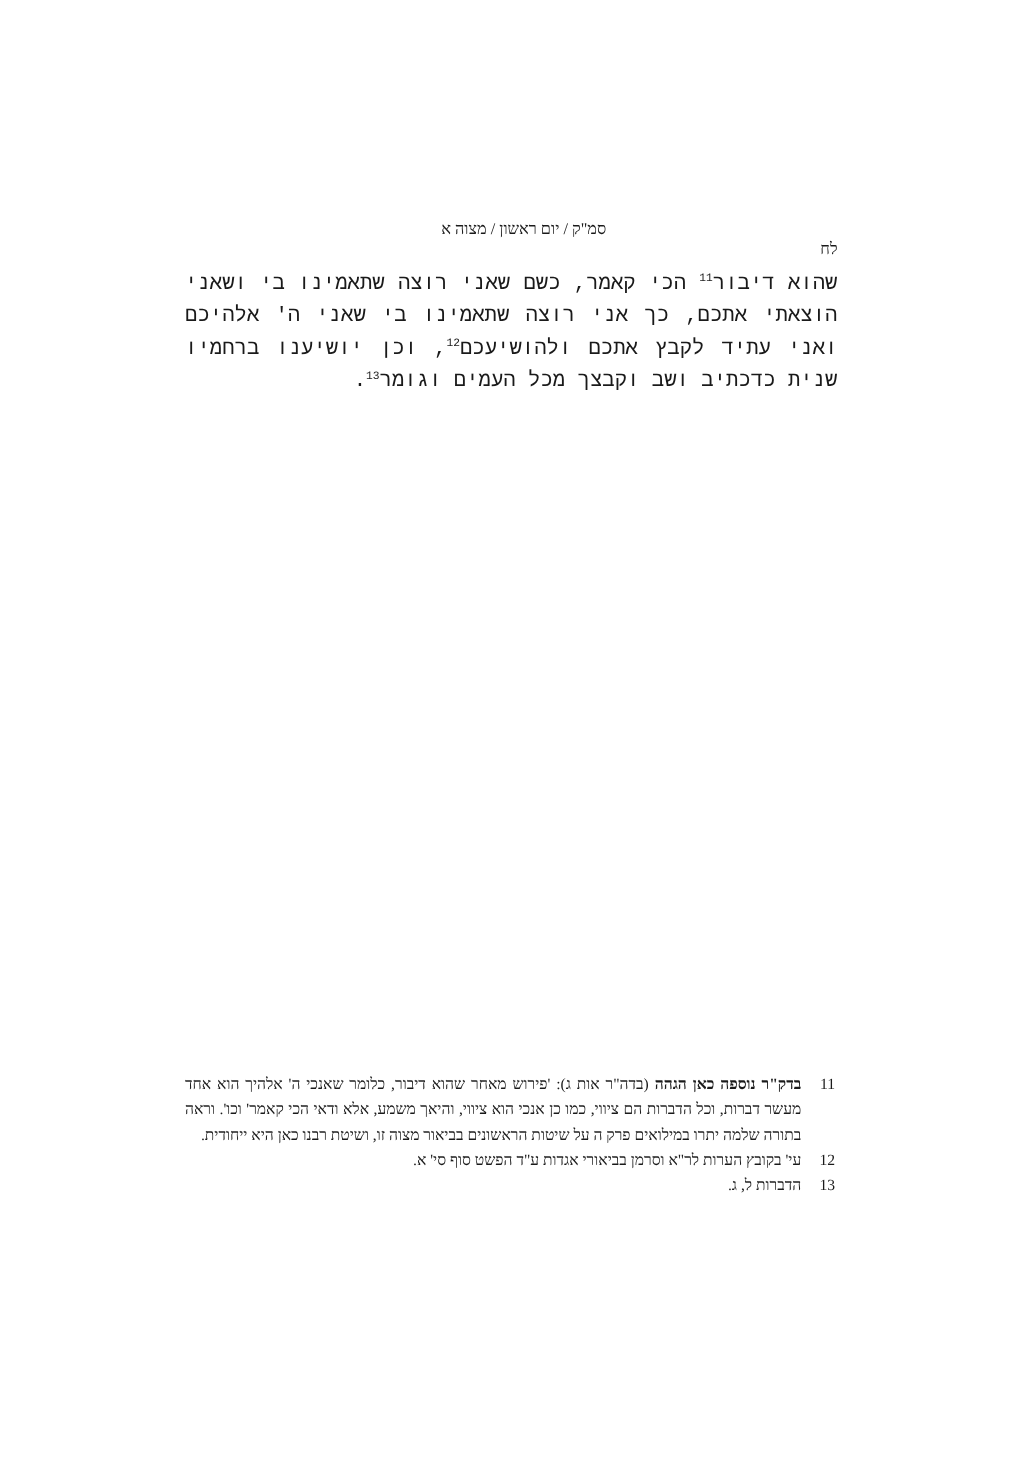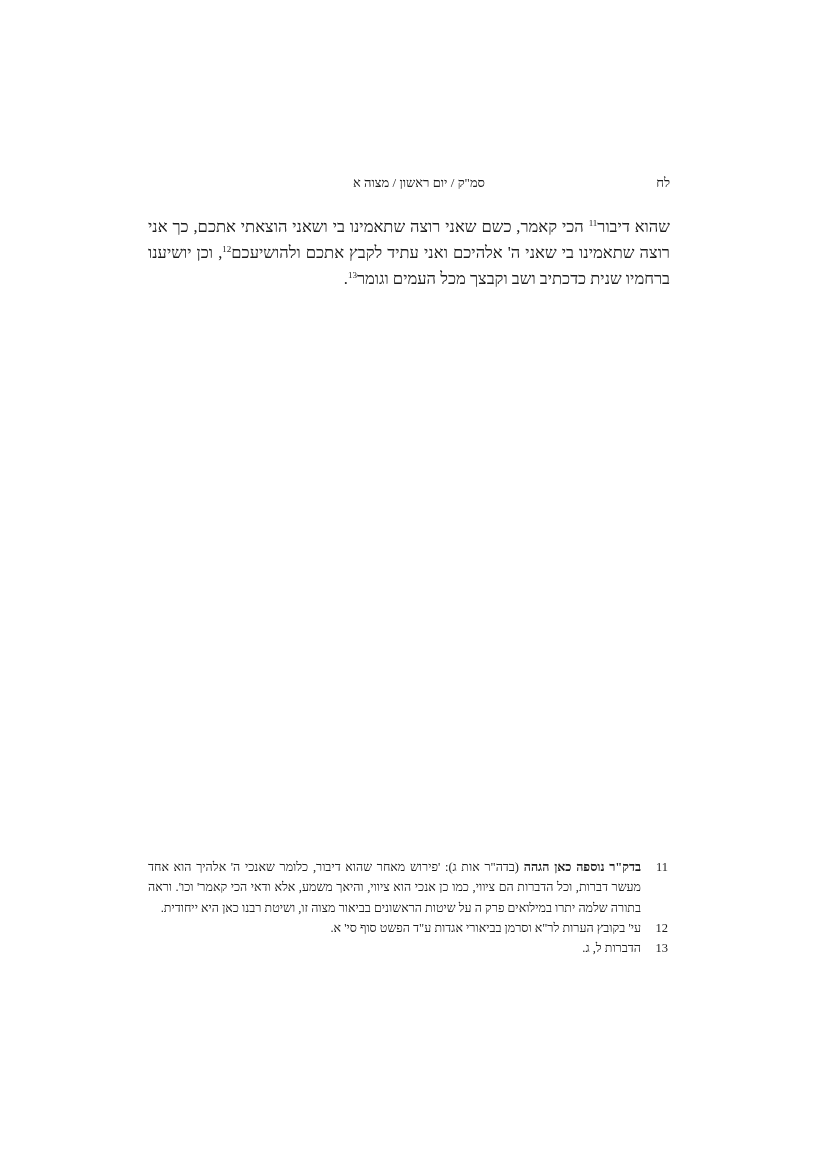--- a/index.html
+++ b/index.html
@@ -11,26 +11,26 @@
       font-family: "DejaVu Serif", "Liberation Serif", serif;
       color: #1a1a1a;
     }
     .page { position: absolute; left: 0; top: 0; width: 822px; height: 1167px; }
     .running-head {
       position: absolute; top: 175px; left: 148px; width: 522px; height: 20px;
       direction: rtl;
       font-family: "Liberation Serif", serif;
       font-size: 13px;
     }
-    .running-head .folio { position: absolute; right: 0; top: 0; }
+    .running-head .folio { position: absolute; right: 0; top: 16px; }
     .running-head .title { position: absolute; right: 185px; top: 0; }
     .body-text {
       position: absolute; top: 214px; left: 148px; width: 522px;
       direction: rtl; text-align: justify; text-align-last: right;
-      font-family: Liberation Serif, serif;
+      font-family: Liberation Mono, monospace;
       font-size: 16.5px; line-height: 26px;
     }
     sup { font-size: 9px; line-height: 0; vertical-align: 6px; }
     .footnotes {
       position: absolute; top: 857px; left: 148px; width: 522px;
       direction: rtl;
       font-family: "Liberation Serif", serif;
       font-size: 12.5px; line-height: 20.3px;
     }
     .fn { display: flex; flex-direction: row; }

